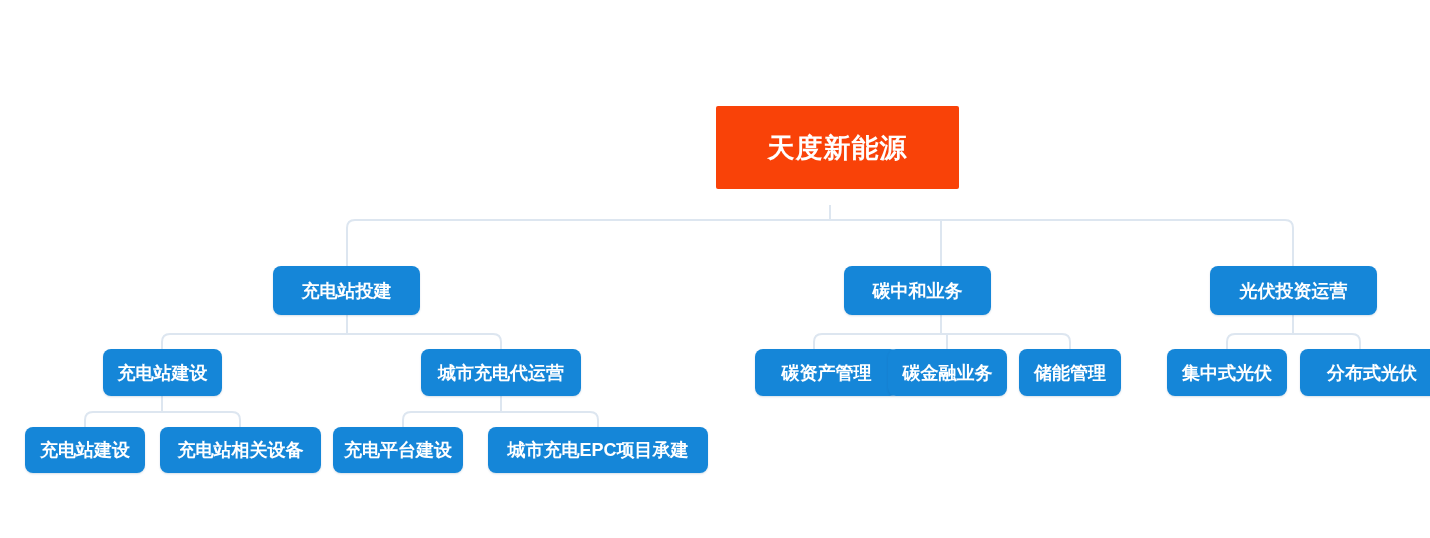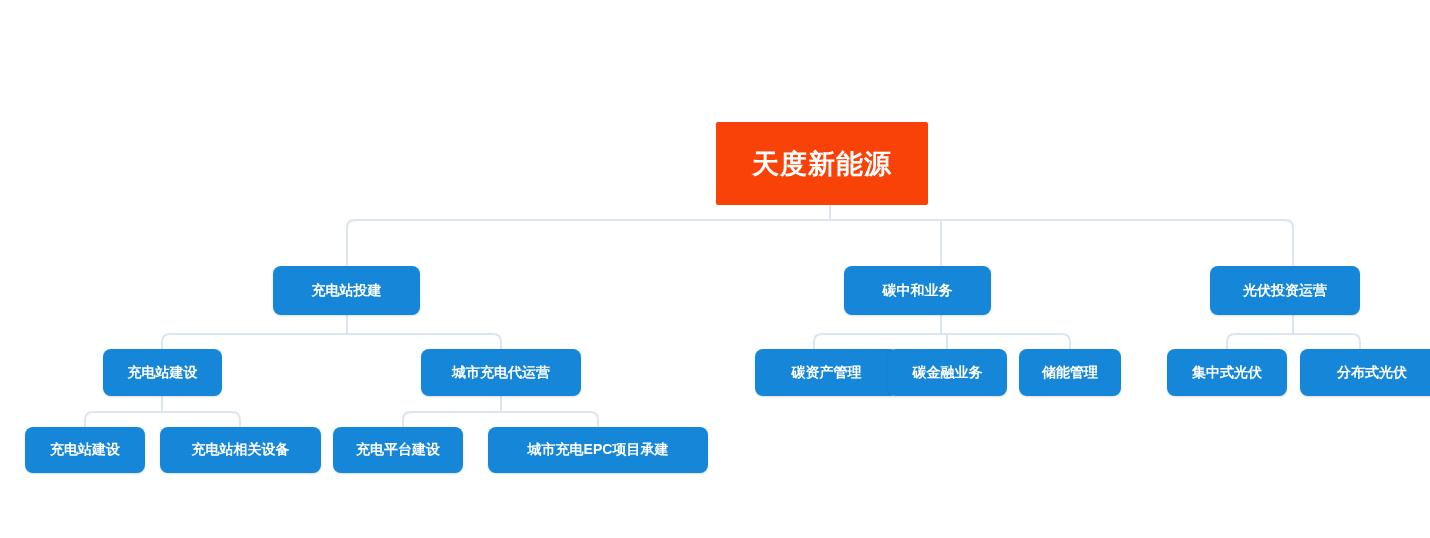--- a/index.html
+++ b/index.html
@@ -40,21 +40,21 @@
   }
   .node.root {
     background: var(--root-bg, #f94208);
     border-radius: 2px;
     font-size: 27px;
     letter-spacing: 1px;
   }
   .node.blue {
     background: var(--node-bg, #1586d8);
     border-radius: 8px;
-    font-size: 14px;
+    font-size: 18px;
     box-shadow: 0 1px 2px rgba(30, 80, 130, 0.18);
   }
 </style>
 </head>
 <body>
 
 <div class="canvas">
 
   <svg class="connectors" width="1430" height="538" viewBox="0 0 1430 538" aria-hidden="true">
 
@@ -72,25 +72,25 @@
     <path d="M 1293 315 V 334"></path>
     <path d="M 1227 349 V 342 Q 1227 334 1235 334 H 1352 Q 1360 334 1360 342 V 349"></path>
 
     <path d="M 162 396 V 412"></path>
     <path d="M 85 427 V 420 Q 85 412 93 412 H 232 Q 240 412 240 420 V 427"></path>
 
     <path d="M 501 396 V 412"></path>
     <path d="M 403 427 V 420 Q 403 412 411 412 H 590 Q 598 412 598 420 V 427"></path>
   </svg>
 
-  <div class="node root" style="left:716px;top:122px;width:212px;height:83px">天度新能源</div>
+  <div class="node root" style="left:716px;top:106px;width:243px;height:83px">天度新能源</div>
 
   <div class="node blue" style="left:273px;top:266px;width:147px;height:49px">充电站投建</div>
   <div class="node blue" style="left:844px;top:266px;width:147px;height:49px">碳中和业务</div>
-  <div class="node blue" style="left:1210px;top:266px;width:150px;height:49px">光伏投资运营</div>
+  <div class="node blue" style="left:1210px;top:266px;width:167px;height:49px">光伏投资运营</div>
 
   <div class="node blue" style="left:103px;top:349px;width:119px;height:47px">充电站建设</div>
   <div class="node blue" style="left:421px;top:349px;width:160px;height:47px">城市充电代运营</div>
 
   <div class="node blue" style="left:755px;top:349px;width:143px;height:47px">碳资产管理</div>
   <div class="node blue" style="left:888px;top:349px;width:119px;height:47px">碳金融业务</div>
   <div class="node blue" style="left:1019px;top:349px;width:102px;height:47px">储能管理</div>
 
   <div class="node blue" style="left:1167px;top:349px;width:120px;height:47px">集中式光伏</div>
   <div class="node blue" style="left:1300px;top:349px;width:144px;height:47px">分布式光伏</div>

